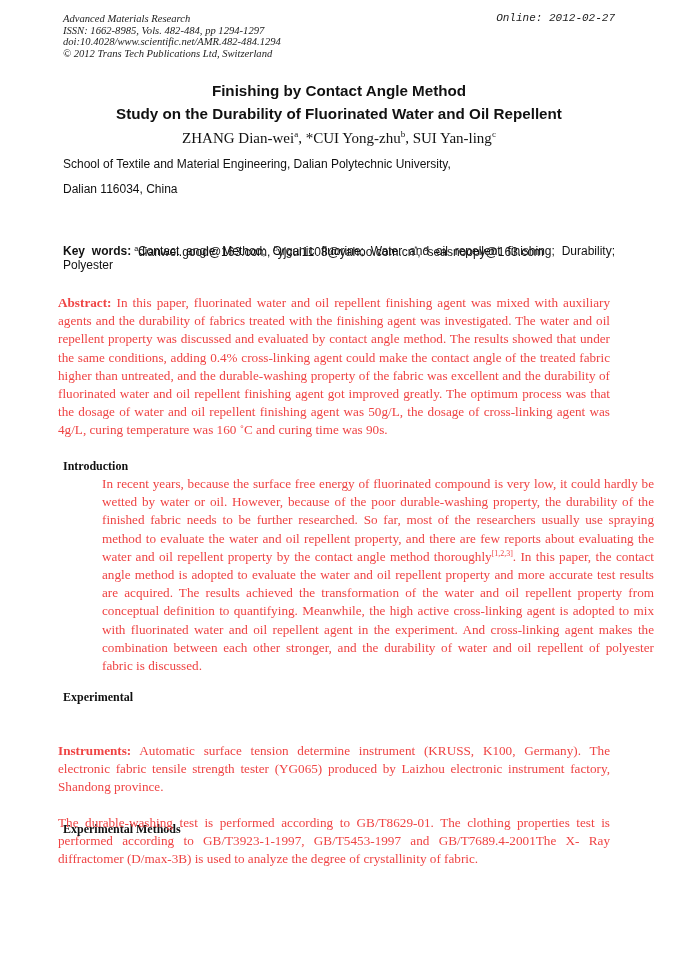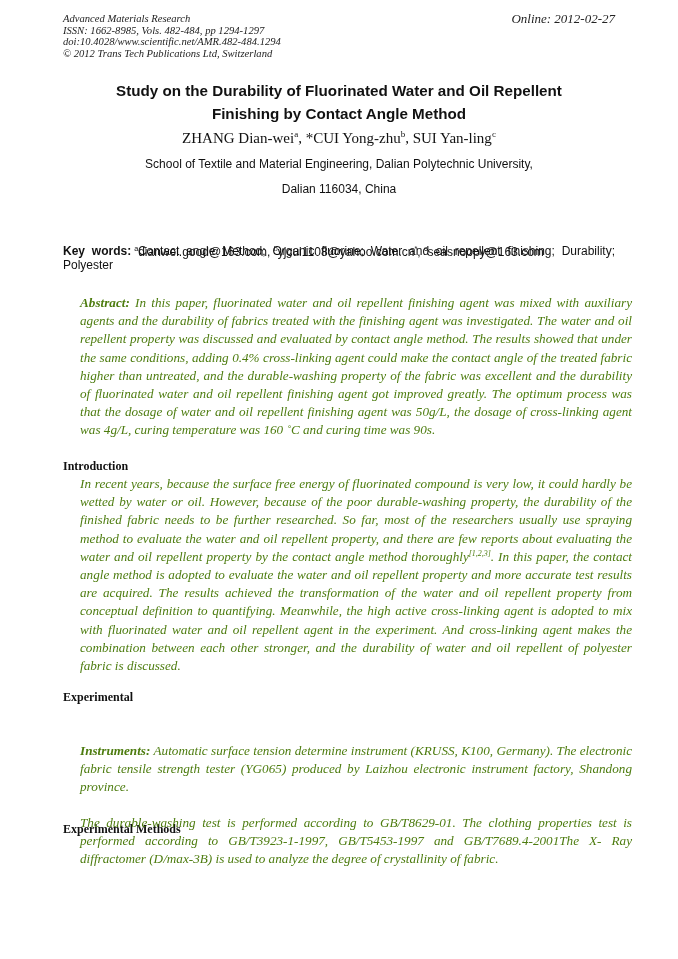--- a/index.html
+++ b/index.html
@@ -30,23 +30,23 @@
       font-style: italic;
       font-size: 10.6px;
       line-height: 11.6px;
       color: #222;
     }
     .meta div { white-space: nowrap; }
     .online {
       position: absolute;
       right: 63px;
       top: 13px;
-      font-family: Liberation Serif, serif;
+      font-family: Liberation Mono, monospace;
       font-style: italic;
-      font-size: 13px;
+      font-size: 11px;
       line-height: 11.6px;
       color: #222;
       white-space: nowrap;
       text-align: right;
     }
     
     .title {
       position: absolute;
       left: 63px;
       width: 552px;
@@ -71,21 +71,21 @@
     }
     .authors sup, .emails sup {
       font-size: 0.6em;
       vertical-align: super;
       line-height: 0;
     }
     .affil {
       position: absolute;
       left: 63px;
       width: 552px;
-      text-align: center;
+      text-align: left;
       font-family: "Liberation Sans", sans-serif;
       font-size: 12px;
       line-height: 16px;
       color: #111;
     }
     .affil1 { top: 156px; }
     .affil2 { top: 181px; }
     .emails {
       position: absolute;
       left: 63px;
@@ -105,41 +105,40 @@
       top: 244px;
       font-family: "Liberation Sans", sans-serif;
       font-size: 12px;
       line-height: 14px;
       text-align: justify;
       color: #111;
     }
     .bold { font-weight: bold; }
     .body-text {
       position: absolute;
-      left: 80px;
+      left: 58px;
       width: 552px;
       font-family: "Liberation Serif", serif;
       font-size: 13.2px;
       line-height: 18.2px;
       text-align: justify;
-      color: #4d7c0f;
-      font-style: italic;
+      color: #ef4444;
     }
     .abstract { top: 294px; }
     .section-head {
       position: absolute;
       left: 63px;
       font-family: "Liberation Serif", serif;
       font-weight: bold;
       font-size: 12px;
       line-height: 18px;
       color: #111;
     }
     .intro-head { top: 457px; }
-    .intro-body { top: 475px; }
+    .intro-body { top: 475px; margin-left: 44px; }
     .exp-head { top: 688px; }
     .mat { top: 706px; }
     .instr { top: 742px; }
     .exp-methods-head { top: 820px; }
     .exp-methods-body { top: 814px; }
     .body-text sup {
       font-size: 0.6em;
       vertical-align: super;
       line-height: 0;
     }
@@ -152,22 +151,22 @@
   <div class="meta">
     <div>Advanced Materials Research</div>
     <div>ISSN: 1662-8985, Vols. 482-484, pp 1294-1297</div>
     <div>doi:10.4028/www.scientific.net/AMR.482-484.1294</div>
     <div>© 2012 Trans Tech Publications Ltd, Switzerland</div>
   </div>
 
   <div class="online">Online: 2012-02-27</div>
 
   <div class="title">
+    <div>Finishing by Contact Angle Method</div>
     <div>Study on the Durability of Fluorinated Water and Oil Repellent</div>
-    <div>Finishing by Contact Angle Method</div>
   </div>
 
   <div class="authors">
     <span>ZHANG Dian-wei</span><sup>a</sup><span>, </span><span>*CUI Yong-zhu</span><sup>b</sup><span>, </span><span>SUI Yan-ling</span><sup>c</sup>
   </div>
 
   <div class="affil affil1">School of Textile and Material Engineering, Dalian Polytechnic University,</div>
   <div class="affil affil2">Dalian 116034, China</div>
 
   <div class="emails">

